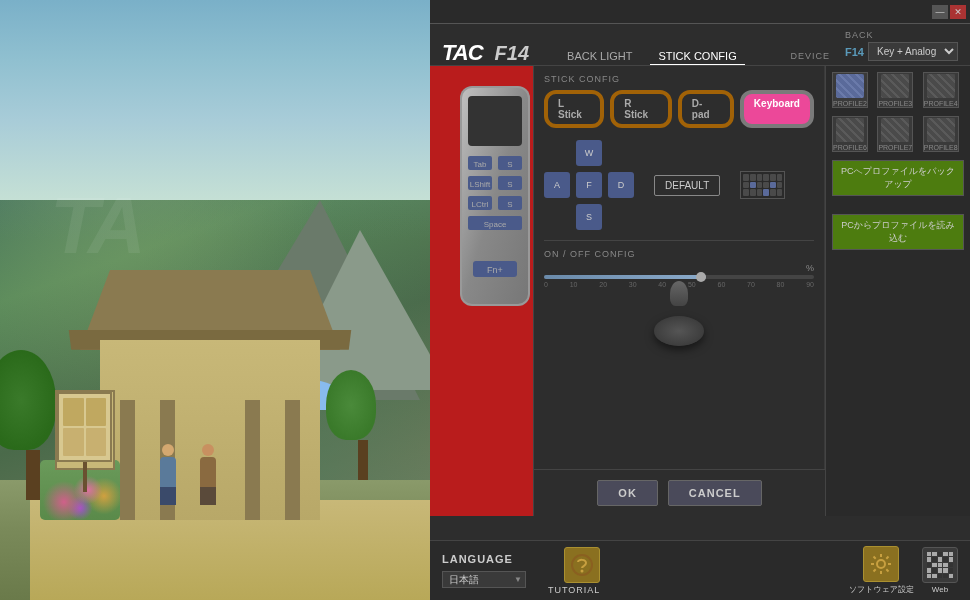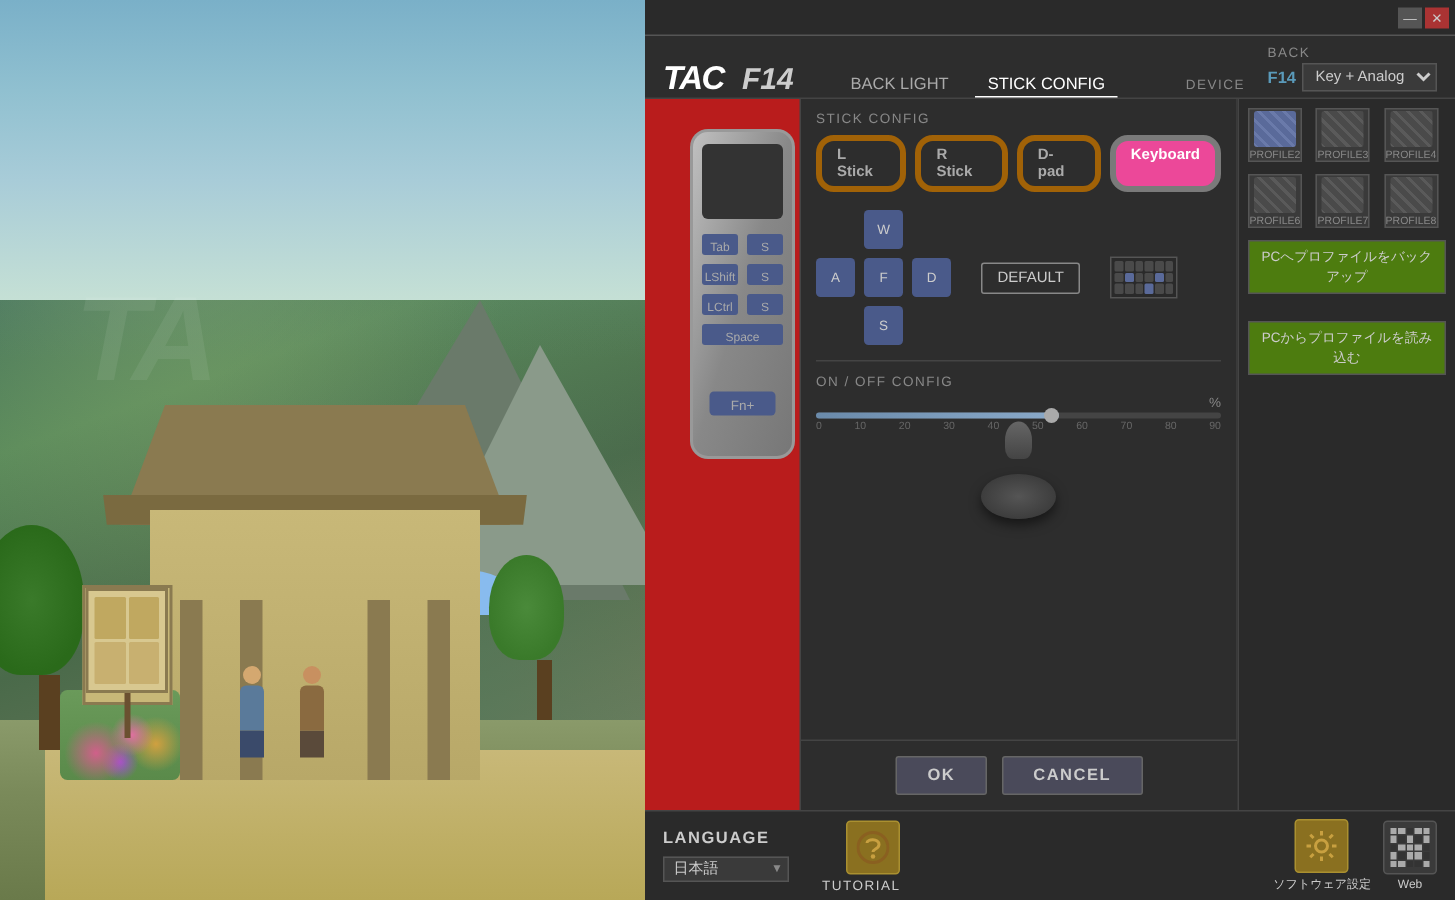--- a/index.html
+++ b/index.html
@@ -459,20 +459,21 @@
 
     
     .bottom-bar {
       height: 60px;
       background: #2a2a2a;
       border-top: 1px solid #444;
       display: flex;
       align-items: center;
       padding: 0 12px;
       gap: 12px;
+      margin-top: 24px;
     }
 
     .language-section {
       display: flex;
       flex-direction: column;
       gap: 4px;
     }
 
     .language-label {
       color: #ccc;

